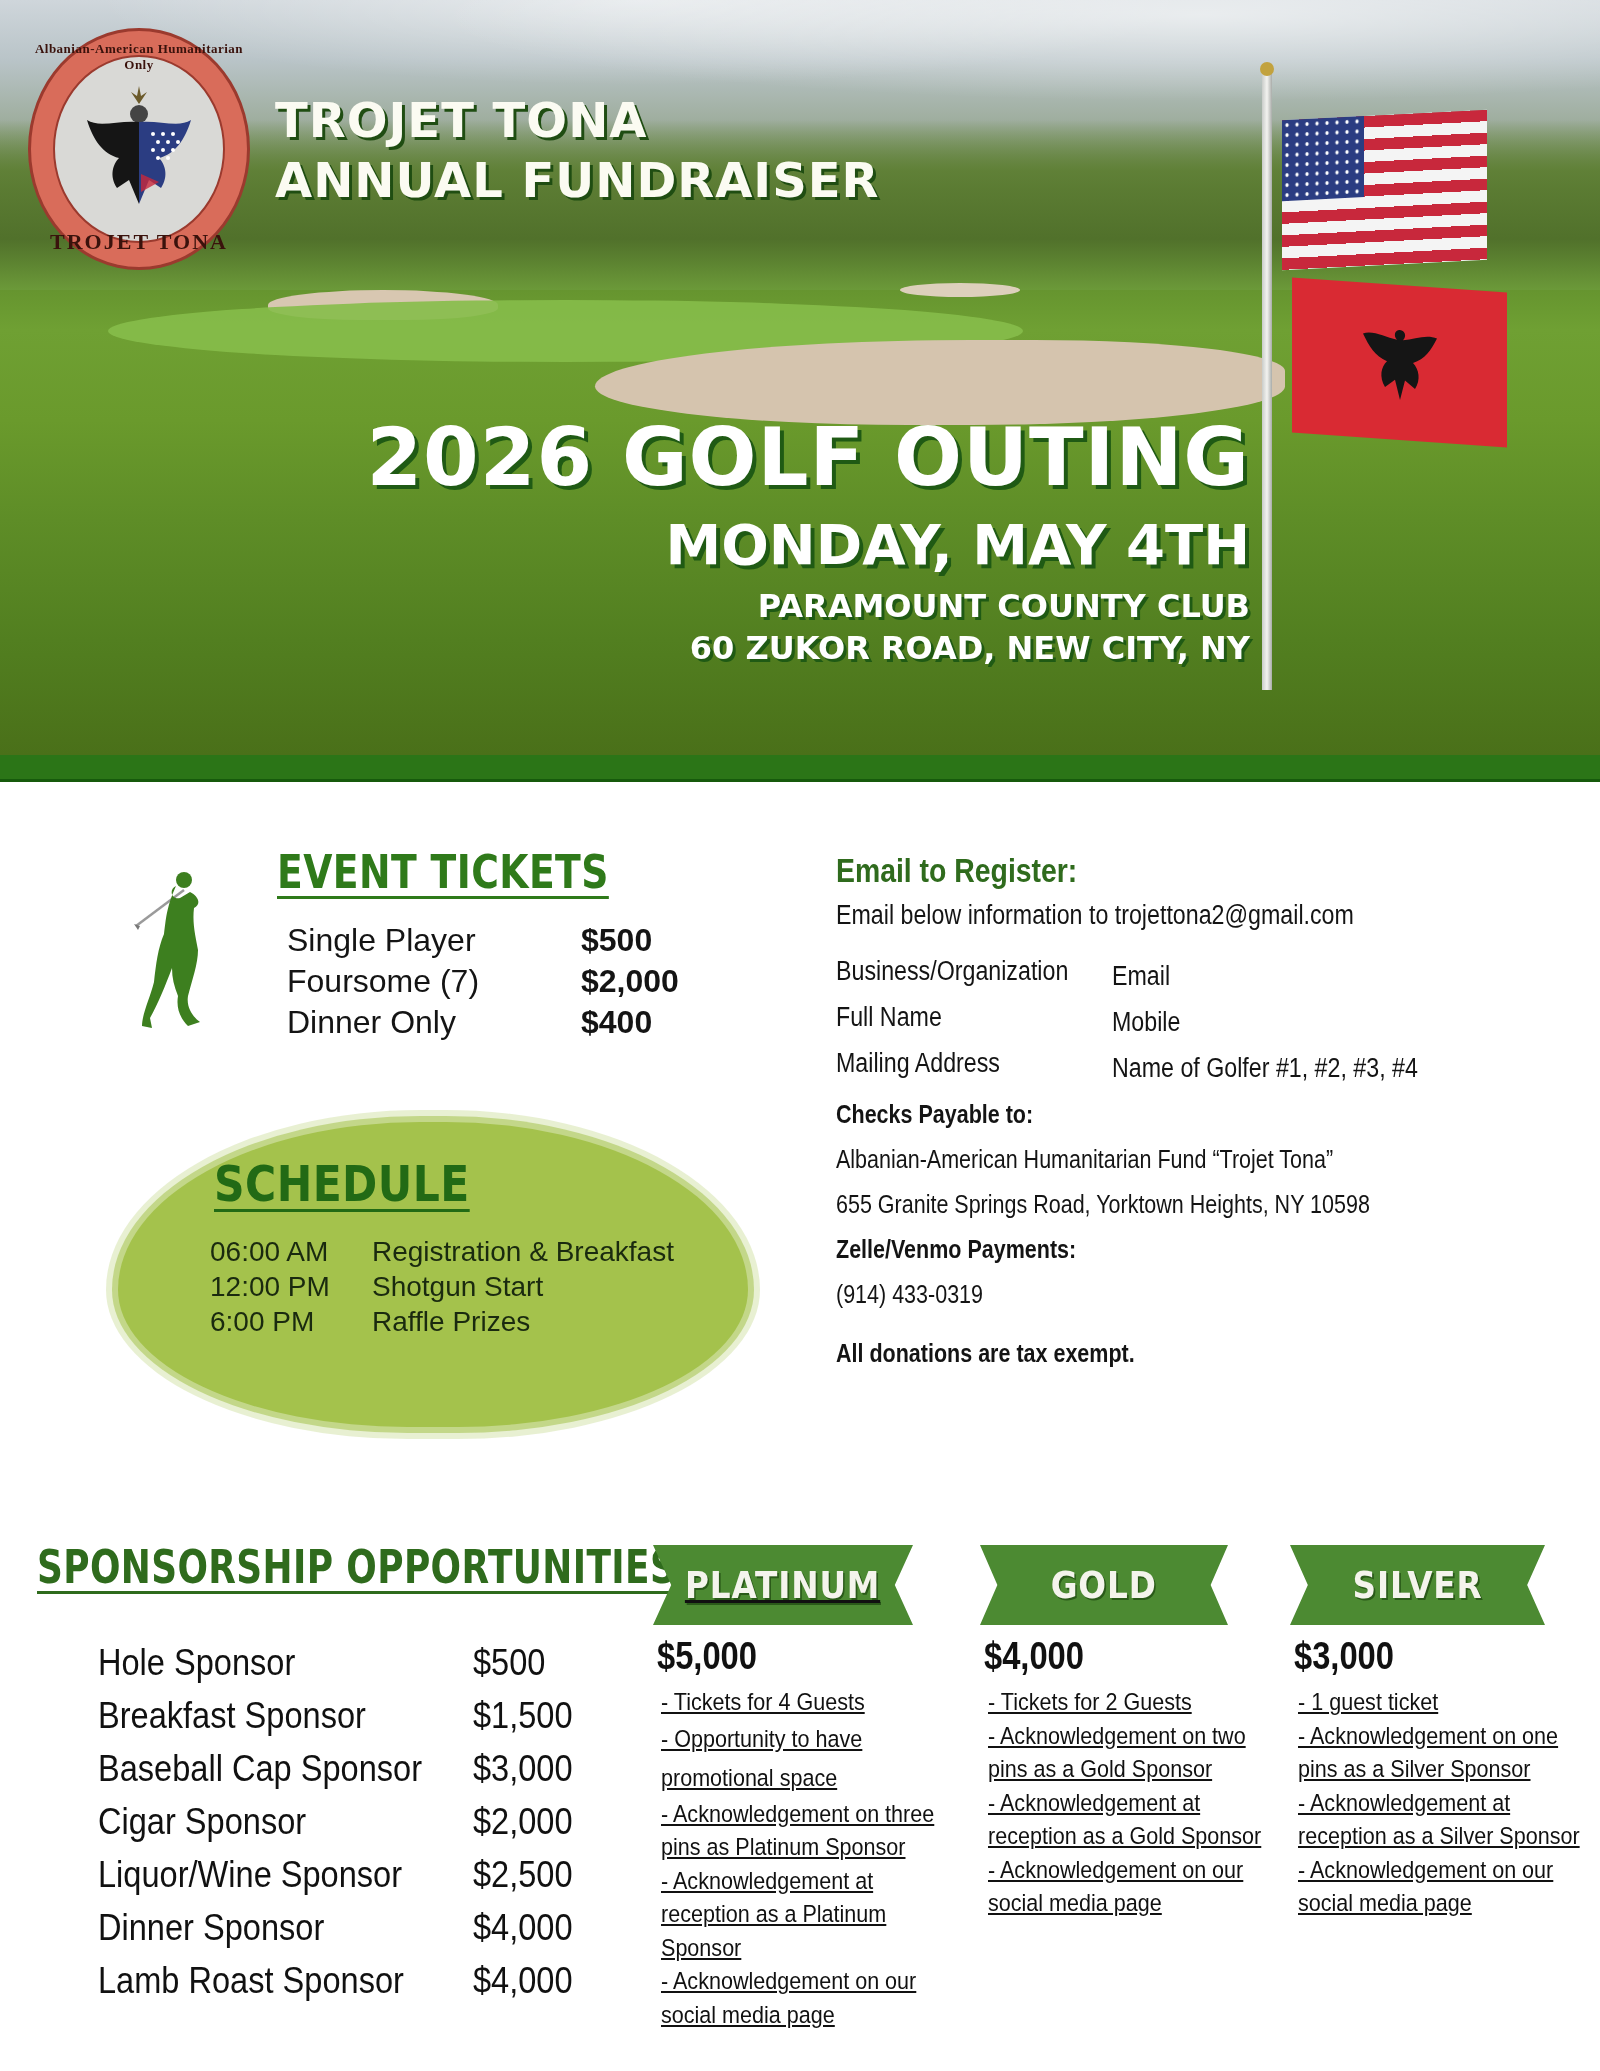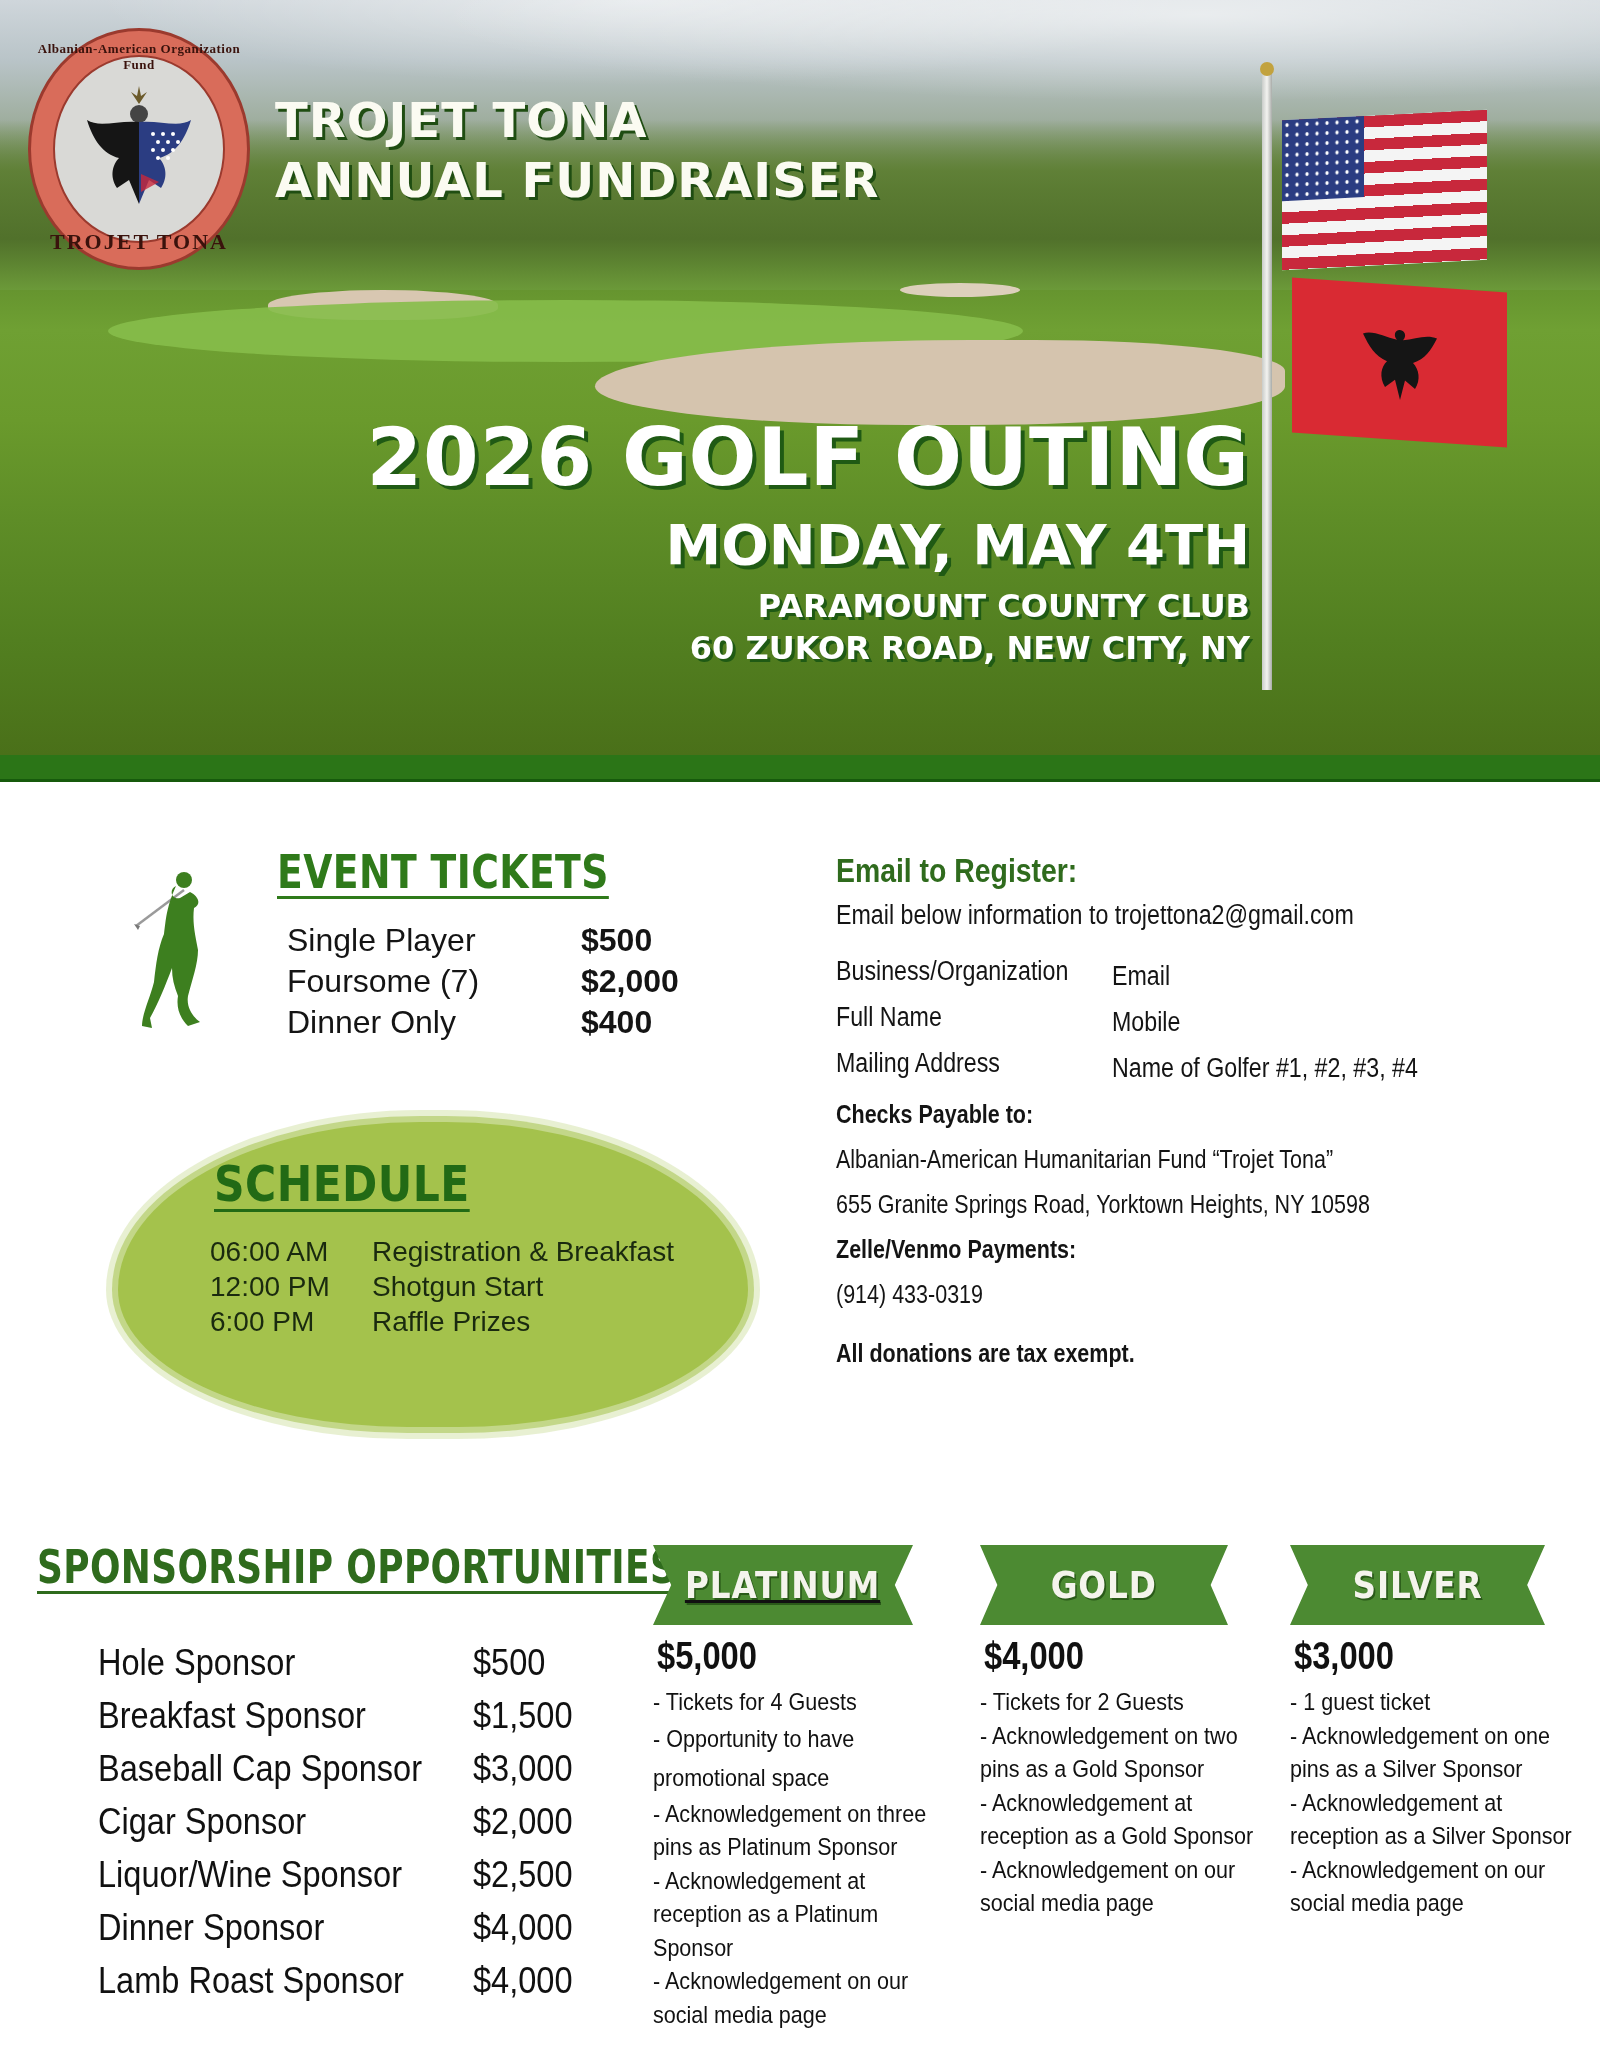--- a/index.html
+++ b/index.html
@@ -87,36 +87,36 @@
   .sponsor-row { display: flex; height: 53px; align-items: center; }
   .sponsor-row .name { width: 375px; font-size: 37px; color: #111; transform: scaleX(0.88); transform-origin: left; white-space: nowrap; }
   .sponsor-row .price { font-size: 37px; color: #111; transform: scaleX(0.88); transform-origin: left; }
 
   .tier { position: absolute; top: 1545px; }
   .ribbon { position: relative; height: 80px; background: #4c8a32; display: flex; align-items: center; justify-content: center;
     clip-path: polygon(0 0, 100% 0, 93% 50%, 100% 100%, 0 100%, 7% 50%); }
   .ribbon span { font-family: "DejaVu Sans", sans-serif; font-weight: bold; font-size: 38px; color: #f4f4ec; letter-spacing: 1px;
     text-shadow: 2px 2px 0 #2a5a19; transform: scaleX(0.86); }
   .tier .tier-price { font-size: 38px; font-weight: bold; color: #111; margin-top: 10px; margin-left: 4px; transform: scaleX(0.86); transform-origin: left; display: block; height: 50px; }
-  .tier ul { list-style: none; margin-left: 0; }
+  .tier ul { list-style: none; margin-left: 8px; text-decoration: underline; }
   .tier li { font-size: 24.5px; color: #111; line-height: 33.5px; transform: scaleX(0.88); transform-origin: left; width: 113%; }
 </style>
 </head>
 <body>
 
 <div class="hero">
   <div class="sky-clouds"></div>
   <div class="treeline"></div>
   <div class="bunker1"></div>
   <div class="bunker3"></div>
   <div class="green"></div>
   <div class="bunker2"></div>
 
   <div class="logo">
-    <div class="ring-top">Albanian-American Organization Fund</div>
+    <div class="ring-top">Albanian-American Humanitarian Only</div>
     <div class="inner">
       <svg width="120" height="130" viewBox="0 0 120 130">
         <path d="M60 20 L52 8 L58 12 L60 2 L62 12 L68 8 Z" fill="#6b5a2a"></path>
         <circle cx="60" cy="30" r="9" fill="#444"></circle>
         <path d="M60 38 C40 36 20 44 8 36 C14 56 24 70 40 74 C34 80 30 92 38 104 L50 96 L60 120 L60 38 Z" fill="#151515"></path>
         <path d="M60 38 C80 36 100 44 112 36 C106 56 96 70 80 74 C86 80 90 92 82 104 L70 96 L60 120 Z" fill="#2b3d82"></path>
         <g fill="#ffffff">
           <circle cx="74" cy="50" r="2"></circle>
             <circle cx="84" cy="50" r="2"></circle>
             <circle cx="94" cy="50" r="2"></circle>

